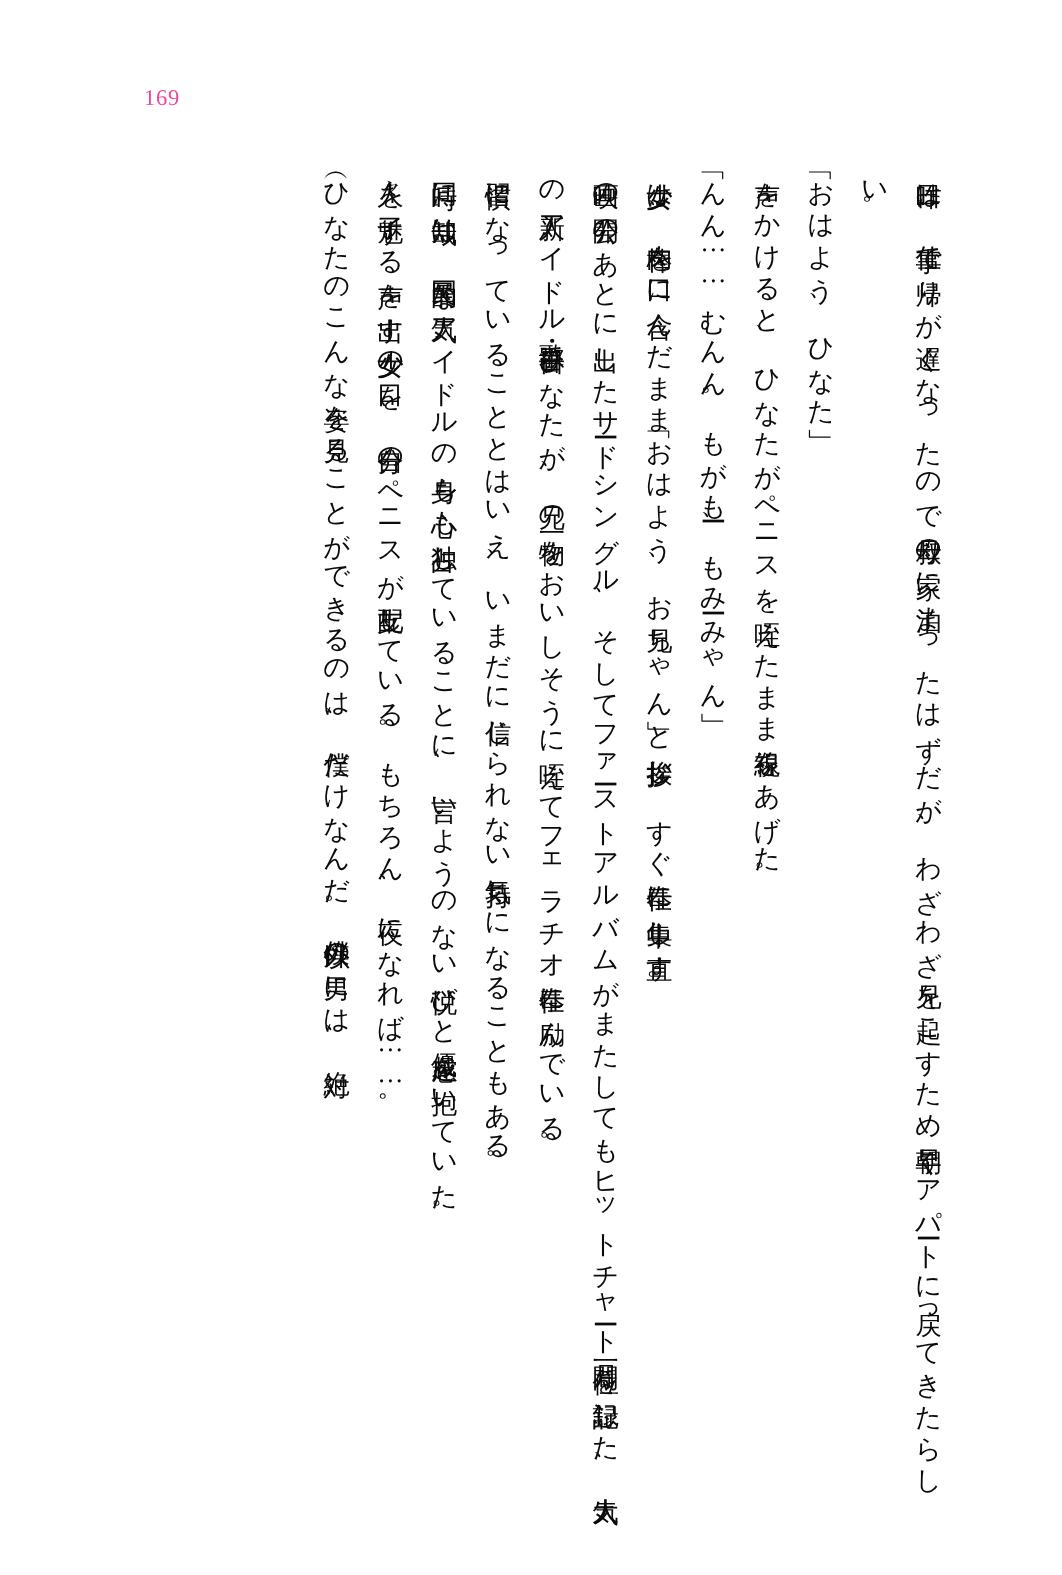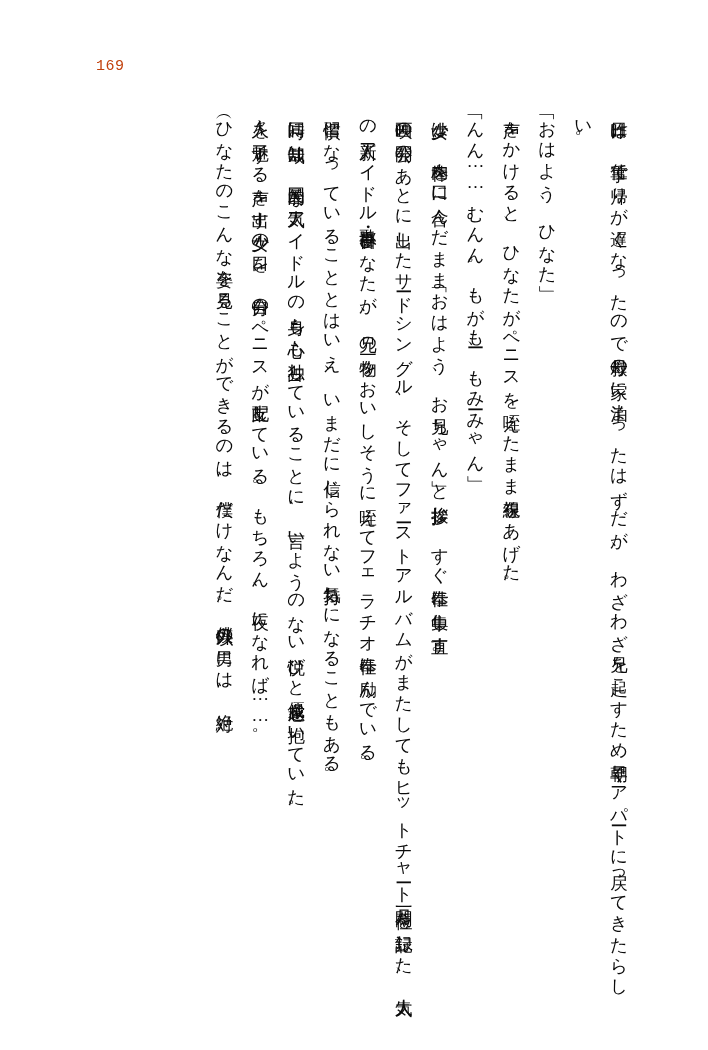--- a/index.html
+++ b/index.html
@@ -25,22 +25,22 @@
     background: #ffffff;
   }
 
   
   #page-number {
     position: absolute;
     left: 96px;
     top: 58px;
     font-size: 15px;
     letter-spacing: 0.5px;
-    font-family: Liberation Mono, monospace;
-    color: #c2410c;
+    font-family: Liberation Serif, serif;
+    color: #ec4899;
   }
 
   
   #text-block {
     position: absolute;
     right: 72px;
     top: 108px;
     width: 560px;
     height: 880px;
     writing-mode: vertical-rl;

